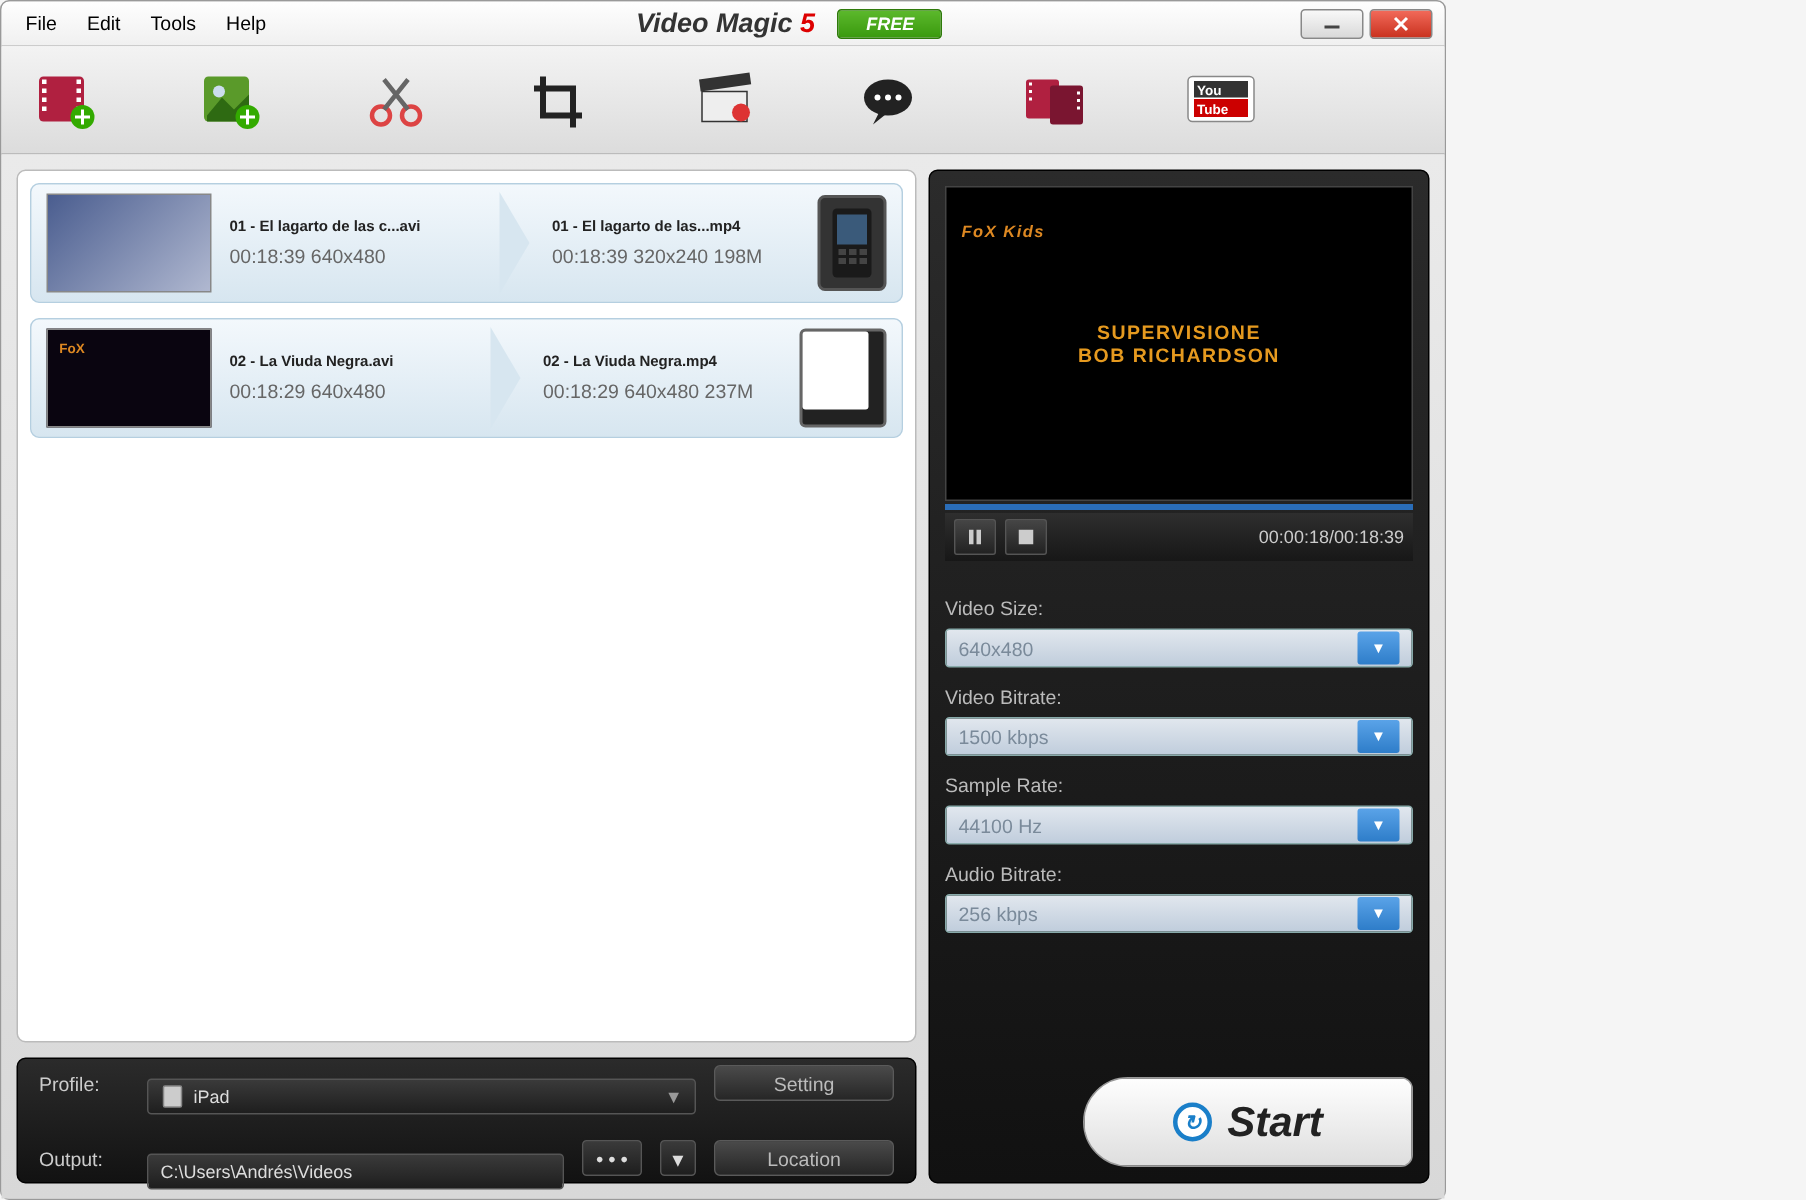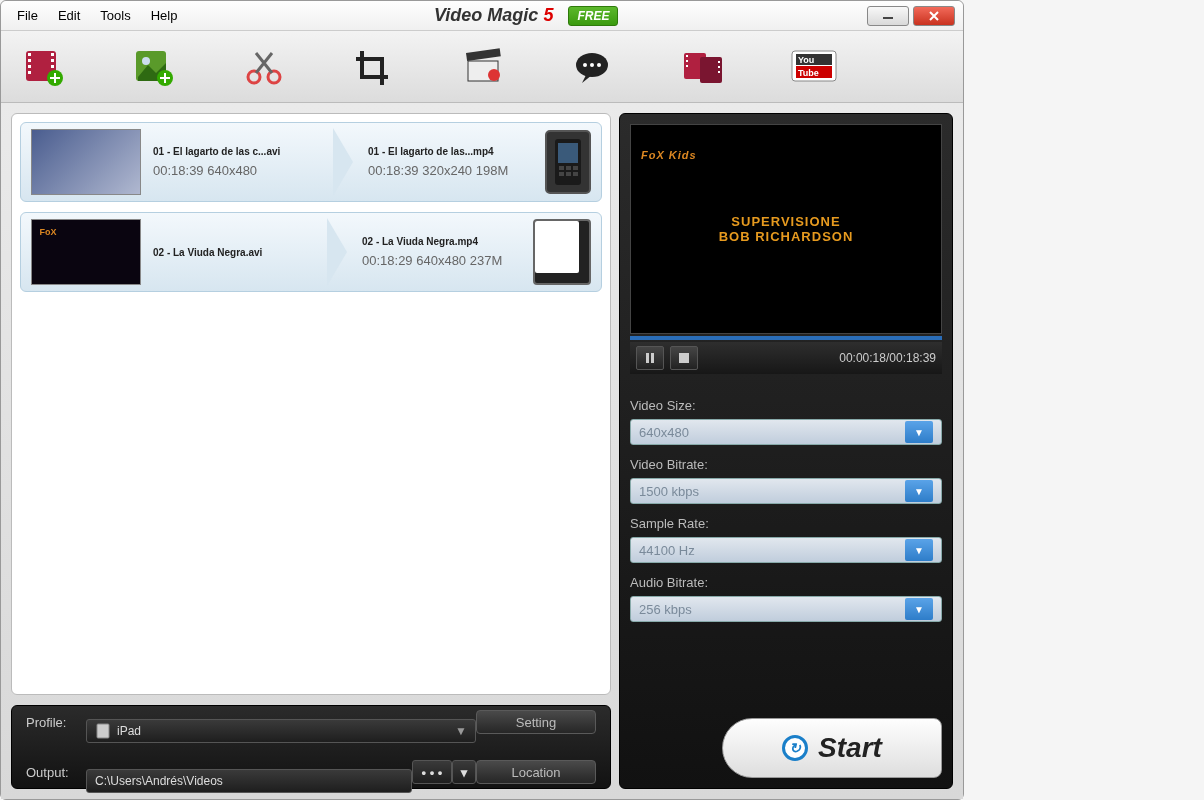--- a/index.html
+++ b/index.html
@@ -3,21 +3,21 @@
 <meta charset="utf-8">
 <style>
 * { margin: 0; padding: 0; box-sizing: border-box; font-family: Tahoma, Arial, sans-serif; }
 body { background: #f5f5f5; width: 1204px; height: 800px; overflow: hidden; }
 .app-window { width: 964px; height: 800px; background: linear-gradient(#fdfdfd, #e8e8e8); border: 1px solid #999; border-radius: 6px; display: flex; flex-direction: column; }
 .titlebar { height: 30px; display: flex; align-items: center; padding: 0 8px; background: linear-gradient(#fefefe, #f0f0f0); border-bottom: 1px solid #ccc; border-radius: 6px 6px 0 0; }
 .menu { display: flex; gap: 4px; font-size: 13px; }
 .menu span { padding: 4px 8px; cursor: pointer; }
 .title-center { flex: 1; text-align: center; font-size: 18px; font-weight: bold; font-style: italic; color: #333; }
 .title-center .num { color: #d00; font-style: italic; }
-.free-badge { display: inline-block; background: linear-gradient(#5cb82c,#3a9a0e); color: #fff; font-size: 12px; font-weight: bold; padding: 2px 8px; border-radius: 3px; margin-left: 10px; vertical-align: middle; border: 1px solid #2e7a0a; }
+.free-badge { display: inline-block; background: linear-gradient(#5cb82c,#3a9a0e); color: #fff; font-size: 12px; font-weight: bold; padding: 2px 18px; border-radius: 3px; margin-left: 10px; vertical-align: middle; border: 1px solid #2e7a0a; }
 .win-controls { display: flex; gap: 4px; }
 .win-btn { width: 42px; height: 20px; border-radius: 3px; border: 1px solid #888; display: flex; align-items: center; justify-content: center; font-size: 11px; }
 .win-min { background: linear-gradient(#f8f8f8,#d9d9d9); }
 .win-close { background: linear-gradient(#f26a5a,#c9321f); color: #fff; font-weight: bold; }
 .toolbar { height: 72px; background: linear-gradient(#f3f3f3,#dcdcdc); border-bottom: 1px solid #bbb; display: flex; align-items: center; padding: 0 18px; gap: 60px; }
 .tb-btn { width: 50px; height: 50px; display: flex; align-items: center; justify-content: center; cursor: pointer; }
 .content { flex: 1; display: flex; padding: 10px; gap: 8px; background: linear-gradient(#eaeaea,#d8d8d8); }
 .left-panel { flex: 1; display: flex; flex-direction: column; }
 .file-list { flex: 1; background: #fff; border: 1px solid #bbb; border-radius: 6px; padding: 8px; display: flex; flex-direction: column; gap: 10px; }
 .file-row { height: 80px; background: linear-gradient(#f3f8fc,#d7e6f0); border: 1px solid #b5cfe0; border-radius: 6px; display: flex; align-items: center; padding: 6px 10px; gap: 12px; position: relative; }
@@ -26,21 +26,21 @@
 .thumb2 { background: #0a0510; text-align: right; }
 .file-col { flex: 1; display: flex; flex-direction: column; gap: 6px; }
 .file-title { font-size: 10px; font-weight: bold; color: #222; }
 .file-meta { font-size: 13px; color: #666; }
 .arrow-sep { width: 26px; height: 100%; display: flex; align-items: center; justify-content: center; }
 .arrow-sep::before { content: ""; border-left: 20px solid #d7e6f0; border-top: 34px solid transparent; border-bottom: 34px solid transparent; position: relative; }
 .device-icon { width: 46px; height: 64px; background: #333; border-radius: 5px; border: 2px solid #555; display: flex; align-items: center; justify-content: center; }
 .device-tablet { width: 58px; height: 66px; border-radius: 4px; background: #222; border: 2px solid #666; }
 .device-tablet::after { content: ""; display: block; width: 44px; height: 52px; background: #fff; border-radius: 2px; }
 .bottom-bar { height: 84px; background: linear-gradient(#2b2b2b,#121212); border: 1px solid #000; border-radius: 6px; margin-top: 10px; display: flex; flex-direction: column; justify-content: center; padding: 8px 14px; color: #ddd; font-size: 13px; gap: 8px; }
-.bottom-row { display: flex; align-items: center; gap: 0; }
+.bottom-row { display: flex; align-items: center; gap: 12px; }
 .bottom-bar label { width: 60px; color: #ccc; }
 .profile-select, .output-input { flex: 1; height: 24px; background: linear-gradient(#3a3a3a,#1e1e1e); border: 1px solid #555; border-radius: 3px; color: #ddd; font-size: 12px; padding: 0 8px; display: flex; align-items: center; margin-top: 18px; }
 .profile-select .sel-chevron { margin-left: auto; color: #999; }
 .dots-btn { width: 40px; height: 24px; background: linear-gradient(#3a3a3a,#1e1e1e); border: 1px solid #555; border-radius: 3px; color: #ddd; display: flex; align-items: center; justify-content: center; font-weight: bold; }
 .small-dark-btn { width: 120px; height: 24px; background: linear-gradient(#4a4a4a,#262626); border: 1px solid #5a5a5a; border-radius: 4px; color: #bbb; font-size: 13px; display: flex; align-items: center; justify-content: center; cursor: pointer; }
 .right-panel { width: 334px; background: linear-gradient(#2b2b2b,#111); border: 1px solid #000; border-radius: 6px; display: flex; flex-direction: column; padding: 10px; }
 .preview { width: 100%; height: 210px; background: #000; border: 1px solid #444; display: flex; flex-direction: column; align-items: center; justify-content: center; color: #e69a1f; font-size: 13px; font-weight: bold; letter-spacing: 1px; position: relative; }
 .preview .foxkids { position: absolute; top: 24px; left: 10px; color: #d82; font-size: 11px; font-weight: bold; font-style: italic; }
 .preview-line1 { margin-bottom: 0; }
 .playbar { height: 32px; background: linear-gradient(#2e2e2e,#171717); display: flex; align-items: center; padding: 0 6px; gap: 6px; margin-top: 2px; }
@@ -191,20 +191,21 @@
               </svg>
           </div>
         </div>
 
         <div class="file-row">
           <div class="thumb thumb2">
             <span style="color:#d82;font-size:9px;font-weight:bold;position:relative;top:-20px;left:-38px">FoX</span>
           </div>
           <div class="file-col">
             <div class="file-title">02 - La Viuda Negra.avi</div>
+            <div class="file-meta">00:18:29 640x480</div>
           </div>
           <div class="arrow-sep"></div>
           <div class="file-col">
             <div class="file-title">02 - La Viuda Negra.mp4</div>
             <div class="file-meta">00:18:29 640x480 237M</div>
           </div>
           <div class="device-tablet"></div>
         </div>
 
       </div>

